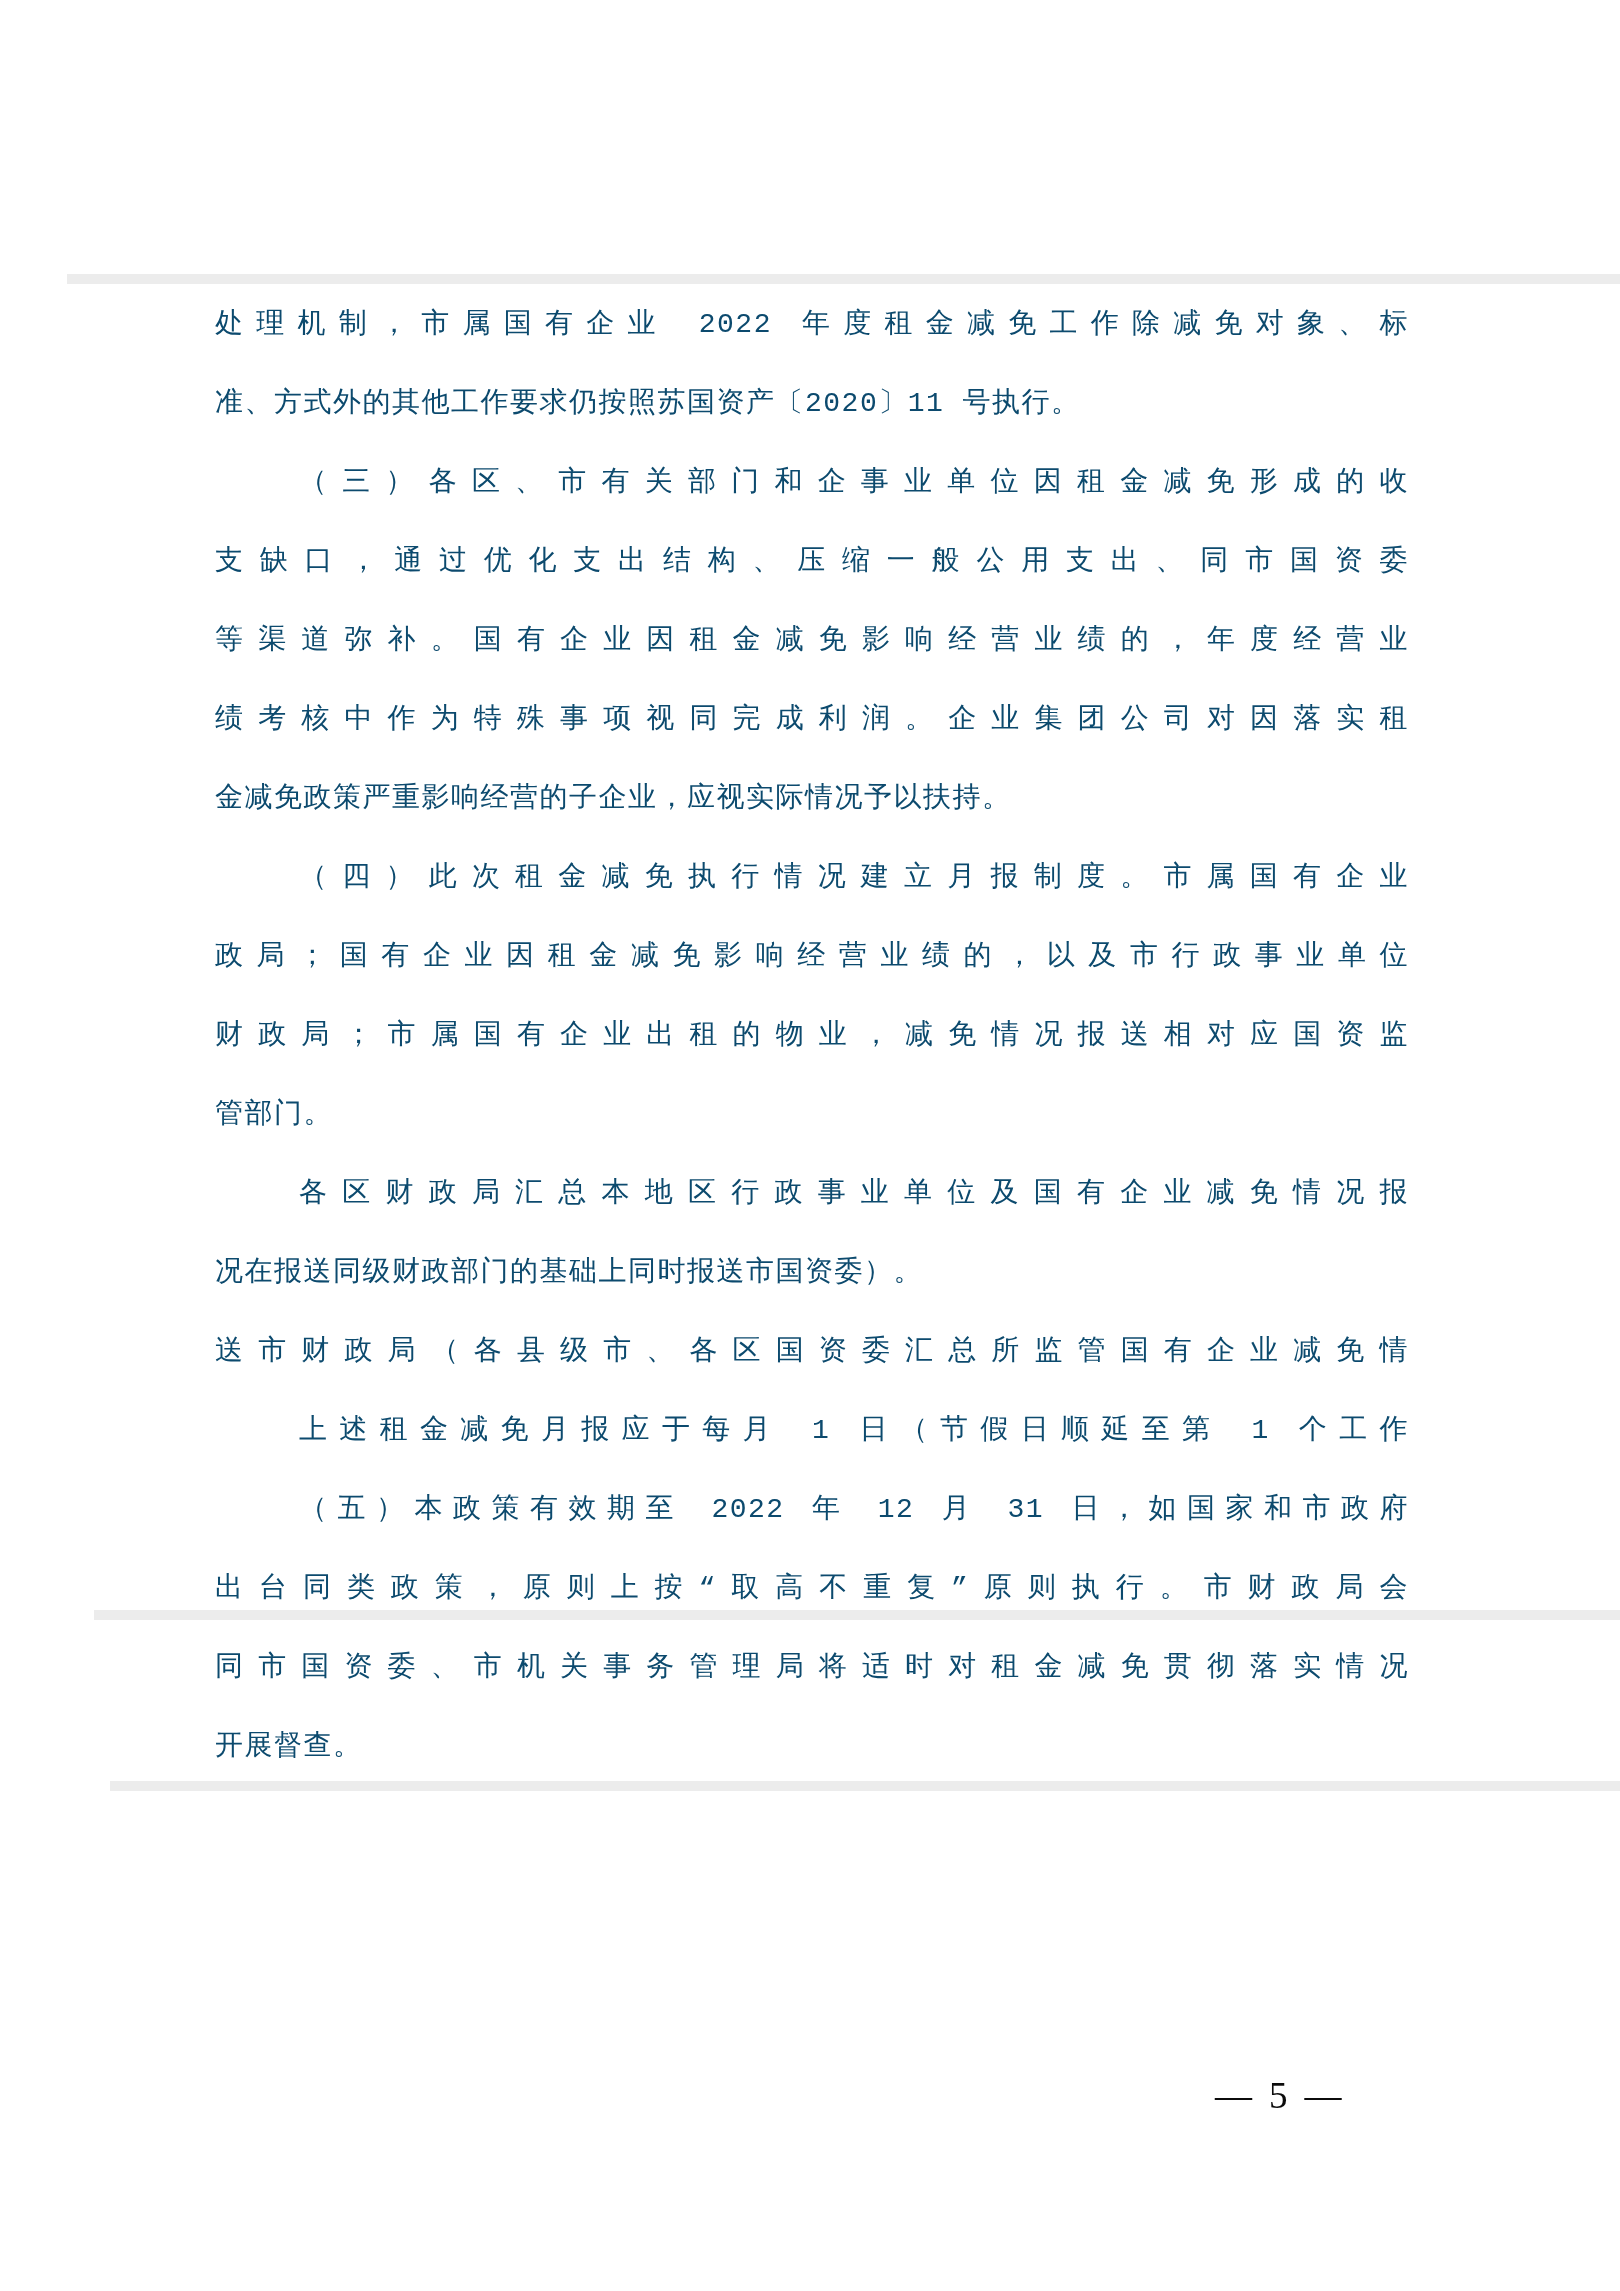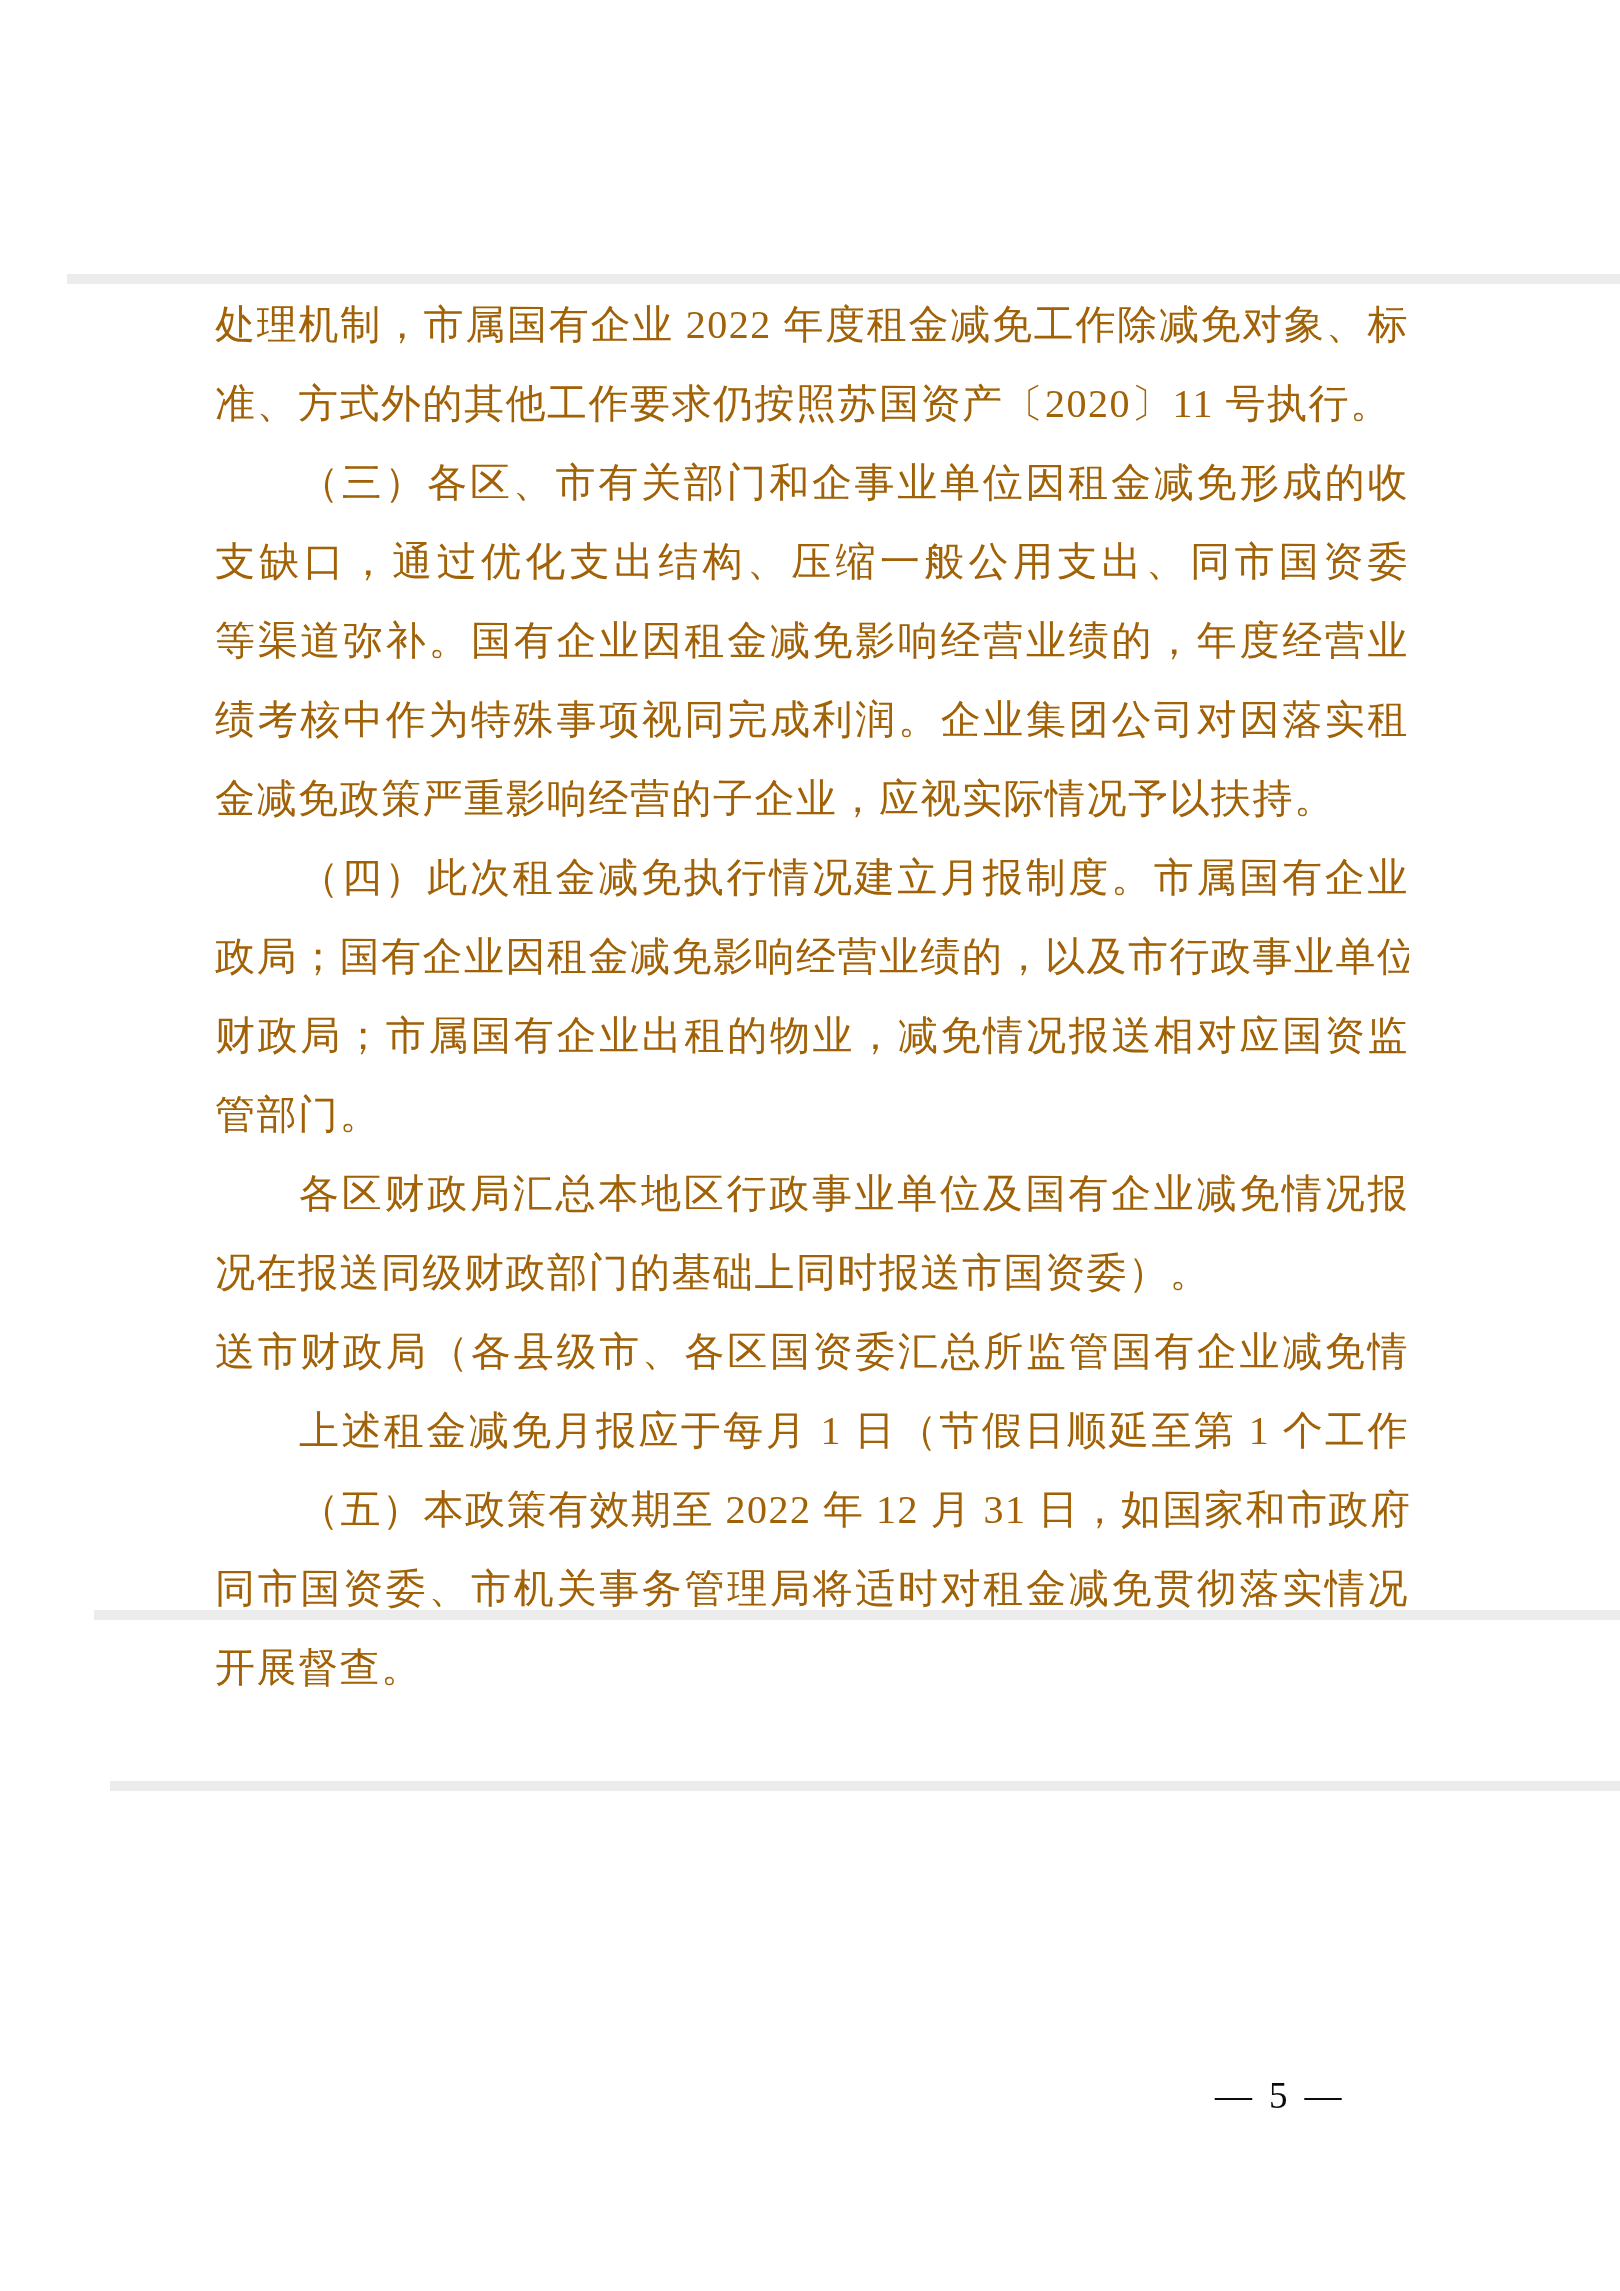--- a/index.html
+++ b/index.html
@@ -28,28 +28,29 @@
 
   .content {
     position: absolute;
     left: 215px;
     top: 285px;
     width: 1194px;
   }
   .line {
     height: 79px;
     line-height: 79px;
-    font-size: 40px;
+    font-size: 28px;
     letter-spacing: 1.5px;
-    color: #a16207;
+    color: #0c4a6e;
     white-space: nowrap;
     overflow: hidden;
     text-align: justify;
     text-align-last: justify;
     box-sizing: border-box;
+    font-family: Liberation Mono, monospace;
   }
   .line.end {
     text-align: right;
     text-align-last: left;
   }
   .line.indent {
     padding-left: 84px;
   }
   .page-number {
     position: absolute;
@@ -82,20 +83,21 @@
     <div class="line end">金减免政策严重影响经营的子企业，应视实际情况予以扶持。</div>
     <div class="line indent">（四）此次租金减免执行情况建立月报制度。市属国有企业</div>
     <div class="line">政局；国有企业因租金减免影响经营业绩的，以及市行政事业单位</div>
     <div class="line">财政局；市属国有企业出租的物业，减免情况报送相对应国资监</div>
     <div class="line end">管部门。</div>
     <div class="line indent">各区财政局汇总本地区行政事业单位及国有企业减免情况报</div>
     <div class="line end">况在报送同级财政部门的基础上同时报送市国资委）。</div>
     <div class="line">送市财政局（各县级市、各区国资委汇总所监管国有企业减免情</div>
     <div class="line indent">上述租金减免月报应于每月 1 日（节假日顺延至第 1 个工作</div>
     <div class="line indent">（五）本政策有效期至 2022 年 12 月 31 日，如国家和市政府</div>
+    <div class="line">出台同类政策，原则上按“取高不重复”原则执行。市财政局会</div>
     <div class="line">同市国资委、市机关事务管理局将适时对租金减免贯彻落实情况</div>
     <div class="line end">开展督查。</div>
   </div>
 
   <div class="page-number">— 5 —</div>
 
 </div>
 
 
 </body></html>

